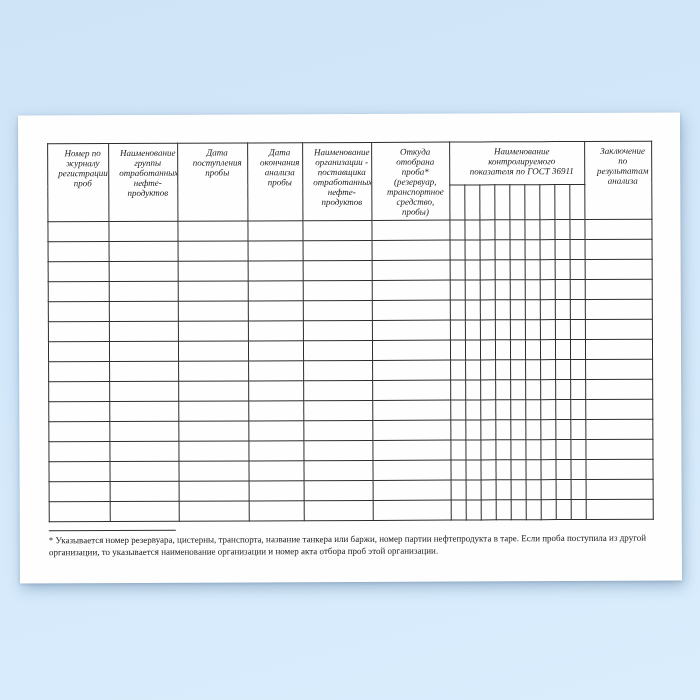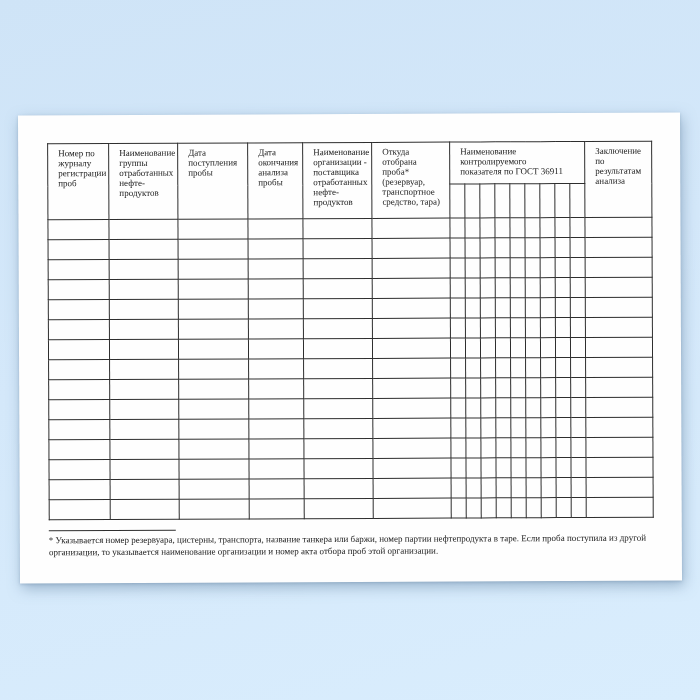--- a/index.html
+++ b/index.html
@@ -26,25 +26,26 @@
     table-layout:fixed;
   }
   .reg th, .reg td {
     border:1px solid #2e2e2e;
     color:#1c1c1c;
   }
   .reg th {
     font-weight:normal;
     font-size:9px;
     line-height:1.12;
-    text-align:left;
+    text-align:center;
     vertical-align:top;
     padding:4px 1px 2px 10px;
     white-space:pre-line;
     overflow:hidden;
+    font-style:italic;
   }
   tr.main-header { height:42px; }
   tr.sub-header  { height:34px; }
   tbody tr { height:20px; }
   tbody td { font-size:9px; }
   .footnote-sep {
     position:absolute;
     left:29px; top:415px;
     width:127px; height:0;
     border-top:1px solid #2e2e2e;
@@ -105,21 +106,21 @@
 организации -
 поставщика
 отработанных
 нефте-
 продуктов</th>
         <th rowspan="2">Откуда
 отобрана
 проба*
 (резервуар,
 транспортное
-средство, тара)</th>
+средство, пробы)</th>
         <th colspan="9">Наименование контролируемого
 показателя по ГОСТ 36911</th>
         <th rowspan="2">Заключение
 по
 результатам
 анализа</th>
       </tr>
       <tr class="sub-header">
           <th></th>
           <th></th>

